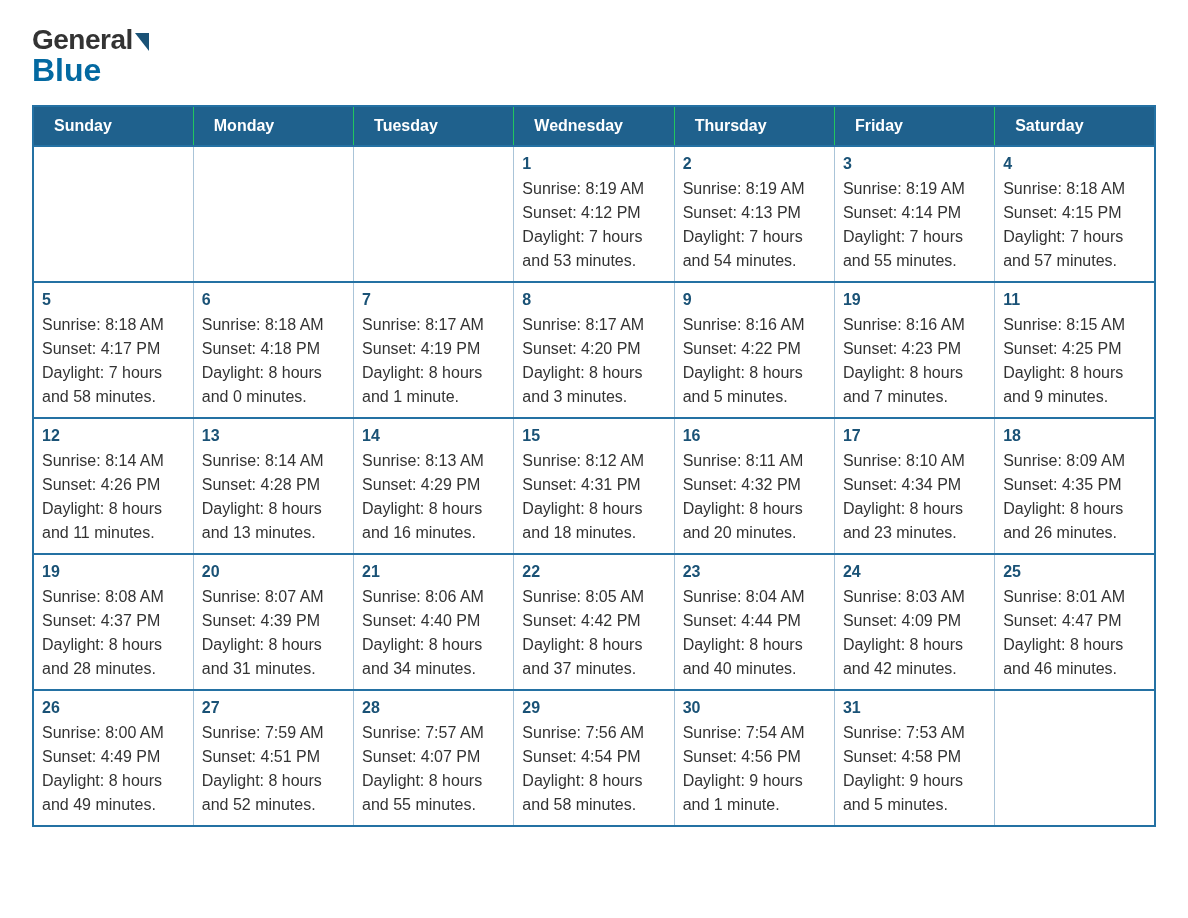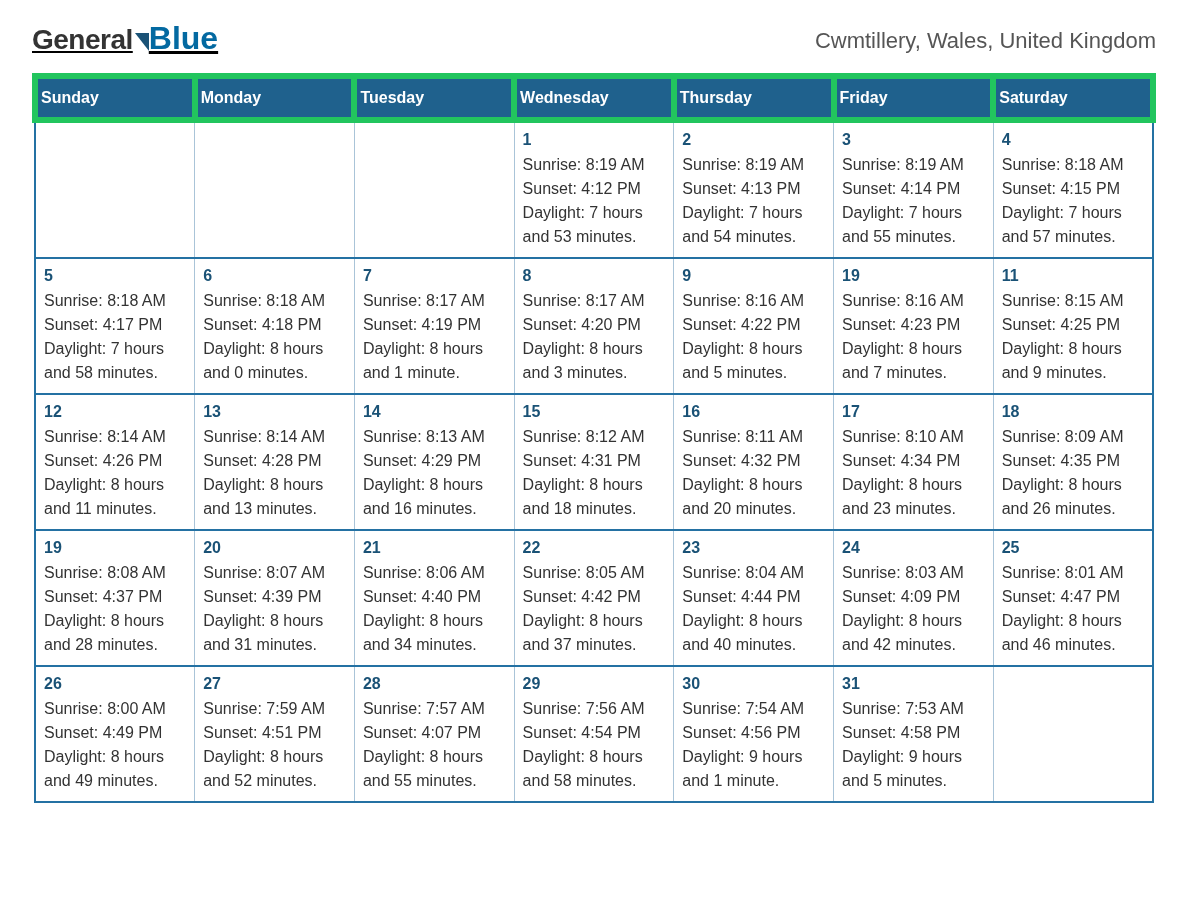--- a/index.html
+++ b/index.html
@@ -11,23 +11,22 @@
       min-height: 918px;
     }
     .header {
       display: flex;
       justify-content: space-between;
       align-items: flex-start;
       margin-bottom: 16px;
     }
     .logo {
       display: flex;
-      flex-direction: row;
+      flex-direction: column;
       align-items: flex-start;
-      text-decoration: underline;
     }
     .logo-top {
       display: flex;
       align-items: center;
     }
     .logo-general {
       font-size: 28px;
       font-weight: bold;
       color: #333;
       letter-spacing: -0.5px;
@@ -64,23 +63,23 @@
     .calendar {
       width: 100%;
       border-collapse: collapse;
       border: 2px solid #2471a3;
     }
     .calendar th {
       background-color: #1f618d;
       color: white;
       font-size: 16px;
       font-weight: bold;
-      padding: 10px 3px;
+      padding: 10px 20px;
       text-align: left;
-      border: 6px solid #22c55e;
+      border: 1px solid #22c55e;
     }
     .calendar td {
       vertical-align: top;
       padding: 8px;
       border: 1px solid #aac4d8;
       width: calc(100% / 7);
       min-height: 110px;
       font-size: 12.5px;
       color: #333;
     }
@@ -108,21 +107,20 @@
 
 <div class="header">
   <div class="logo">
     <div class="logo-top">
       <span class="logo-general">General</span>
       <div class="logo-arrow"></div>
     </div>
     <span class="logo-blue">Blue</span>
   </div>
   <div class="title-section">
-    <div class="location">Cwmtillery, Wales, United Kingdom</div>
   </div>
 </div>
 
 <table class="calendar">
   <thead>
     <tr>
     <th>Sunday</th>
         <th>Monday</th>
         <th>Tuesday</th>
         <th>Wednesday</th>

